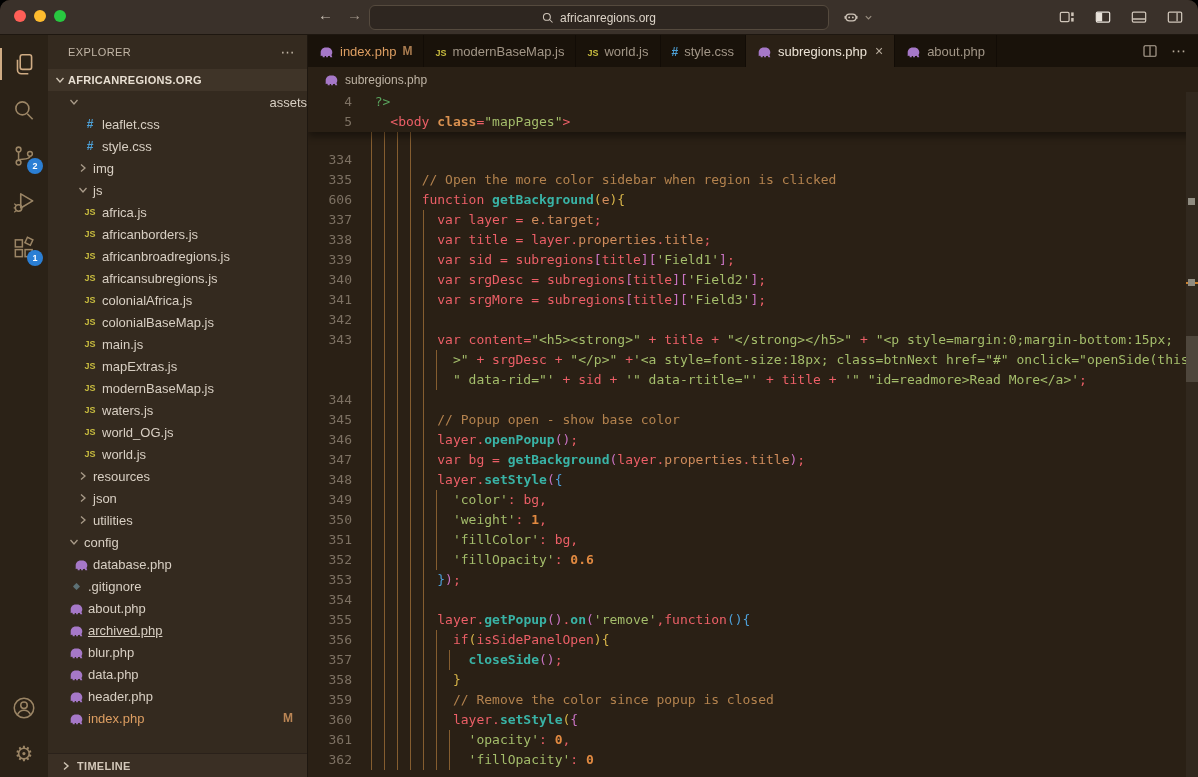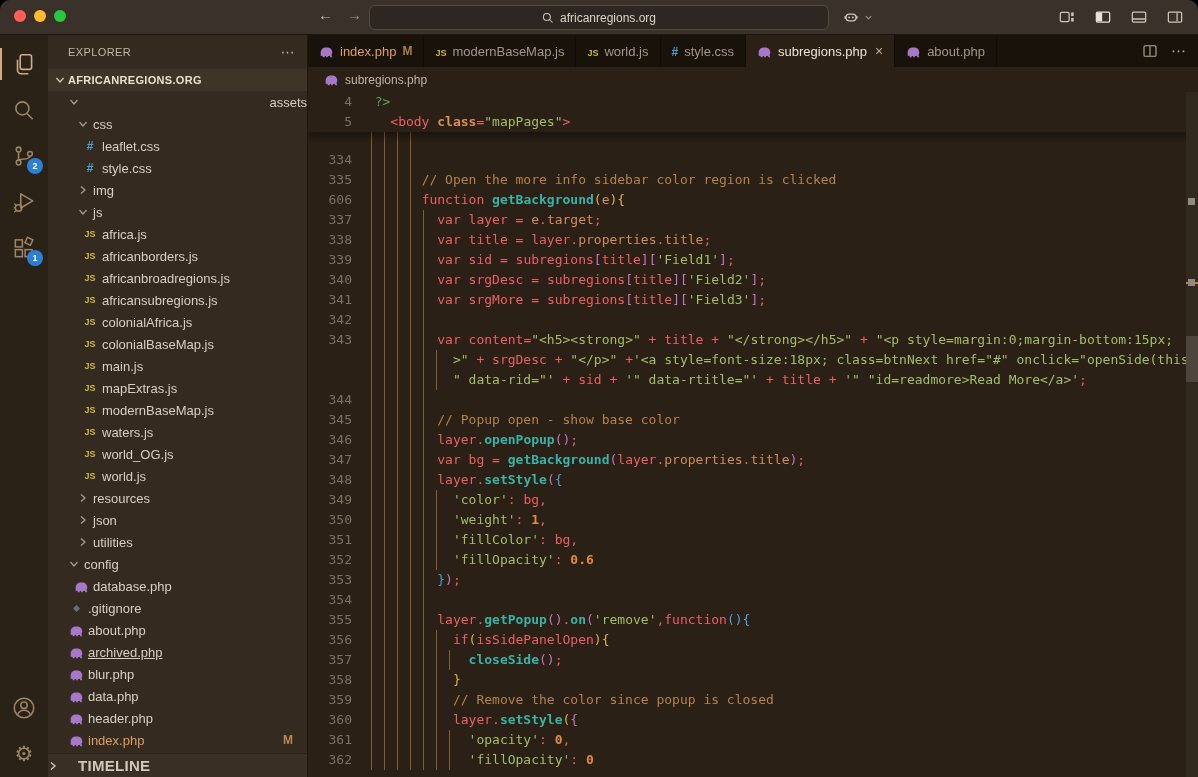--- a/index.html
+++ b/index.html
@@ -33,21 +33,21 @@
   .sb-head{height:34px;flex:none;display:flex;align-items:center;padding:0 12px 0 20px;color:#c2b6a6;font-size:11px;letter-spacing:.4px;}
   .sb-head .more{margin-left:auto;color:#c2b6a6;font-size:14px;}
   .sb-root{height:22px;flex:none;display:flex;align-items:center;background:#3f3428;color:#e8dfd2;
     font-size:11px;font-weight:700;letter-spacing:.3px;padding-left:7px;gap:3px;}
   .tree{flex:1;overflow:hidden;}
   .titem{height:22px;display:flex;align-items:center;font-size:13px;color:#d8cfc3;gap:4px;}
   .titem .chev{width:12px;flex:none;display:flex;align-items:center;justify-content:center;}
   .titem .ficon{width:16px;flex:none;display:flex;align-items:center;justify-content:center;}
   .titem .mbadge{margin-left:auto;margin-right:14px;color:#bb8655;font-size:12px;font-weight:600;}
   .timeline{height:24px;flex:none;background:#3a2f24;border-top:1px solid #2a211a;display:flex;align-items:center;
-    gap:20px;padding-left:0;color:#d3c8ba;font-size:15px;font-weight:700;letter-spacing:.3px;}
+    gap:6px;padding-left:13px;color:#d3c8ba;font-size:11px;font-weight:700;letter-spacing:.3px;}
   
   .editor{flex:1;display:flex;flex-direction:column;min-width:0;background:#2a2015;}
   .tabbar{height:32px;flex:none;background:#19120a;display:flex;align-items:stretch;}
   .tab{display:flex;align-items:center;gap:6px;padding:0 11px;font-size:13px;color:#a29687;border-right:1px solid #120c06;white-space:nowrap;}
   .tab.active{background:#2a2015;color:#ece3d6;}
   .tab .mod{font-size:12px;color:#aa7c50;font-weight:600;}
   .tab .close{color:#b9ad9e;font-size:14px;margin-left:2px;}
   .tab-actions{margin-left:auto;display:flex;align-items:center;gap:12px;padding:0 12px;color:#b6aa9a;}
   .breadcrumb{height:25px;flex:none;display:flex;align-items:center;gap:6px;padding-left:16px;color:#beb3a4;font-size:12px;}
   
@@ -206,28 +206,20 @@
       </div>
       <div class="tree" id="tree">
           <div class="titem" style="padding-left: 20px; justify-content: space-between;">
             <span class="chev">
               <svg width="10" height="10" viewBox="0 0 10 10" style="transform:rotate(90deg)">
                 <path d="M3 1.5 7 5 3 8.5" fill="none" stroke="#a99b89" stroke-width="1.3"></path>
               </svg>
             </span>
             <span>assets</span>
           </div>
-          <div class="titem" style="padding-left: 29px;">
-            <span class="chev">
-              <svg width="10" height="10" viewBox="0 0 10 10" style="transform:rotate(90deg)">
-                <path d="M3 1.5 7 5 3 8.5" fill="none" stroke="#a99b89" stroke-width="1.3"></path>
-              </svg>
-            </span>
-            <span>css</span>
-          </div>
           <div class="titem" style="padding-left: 34px;">
             <span class="ficon">
               <span style="color:#4da0d6;font-weight:700;font-size:12px">#</span>
             </span>
             <span>leaflet.css</span>
           </div>
           <div class="titem" style="padding-left: 34px;">
             <span class="ficon">
               <span style="color:#4da0d6;font-weight:700;font-size:12px">#</span>
             </span>
@@ -504,21 +496,21 @@
           <div class="ln"></div>
             <div class="ct"><span class="guides" style="width:54px"></span></div>
         </div>
         <div id="code">
             <div class="crow">
               <div class="ln">334</div>
               <div class="ct"><span class="guides" style="width: 54px;"></span></div>
             </div>
             <div class="crow">
               <div class="ln">335</div>
-              <div class="ct"><span class="guides" style="width: 54px;"></span>        <span class="cm">// Open the more info sidebar color region is clicked</span></div>
+              <div class="ct"><span class="guides" style="width: 54px;"></span>        <span class="cm">// Open the more color sidebar when region is clicked</span></div>
             </div>
             <div class="crow">
               <div class="ln">606</div>
               <div class="ct"><span class="guides" style="width: 54px;"></span>        <span class="kw">function </span><span class="fn">getBackground</span><span class="b1">(</span><span class="pr">e</span><span class="b1">)</span><span class="b1">{</span></div>
             </div>
             <div class="crow">
               <div class="ln">337</div>
               <div class="ct"><span class="guides" style="width: 67px;"></span>          <span class="kw">var </span><span class="vr">layer</span><span class="op"> = </span><span class="pr">e</span><span class="op">.</span><span class="pr">target</span><span class="op">;</span></div>
             </div>
             <div class="crow">

